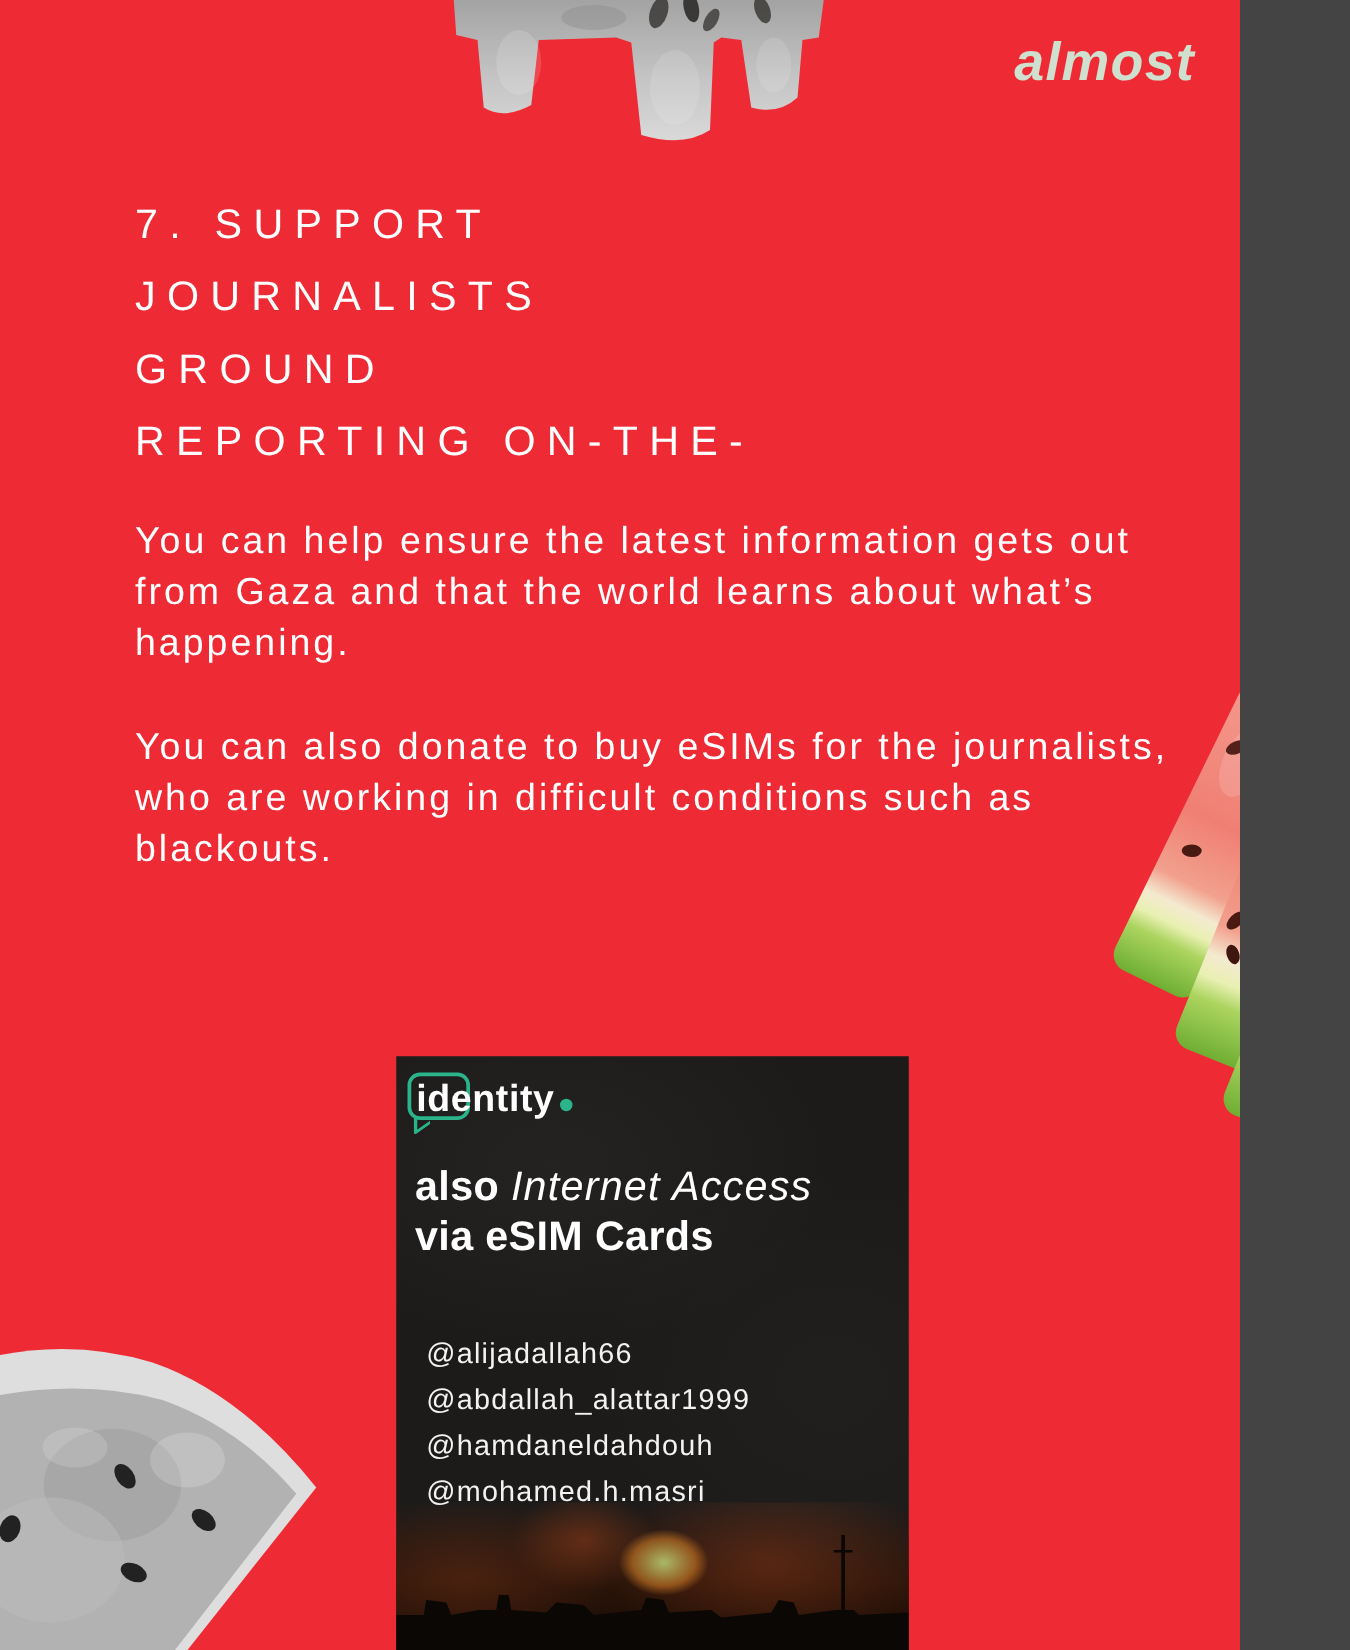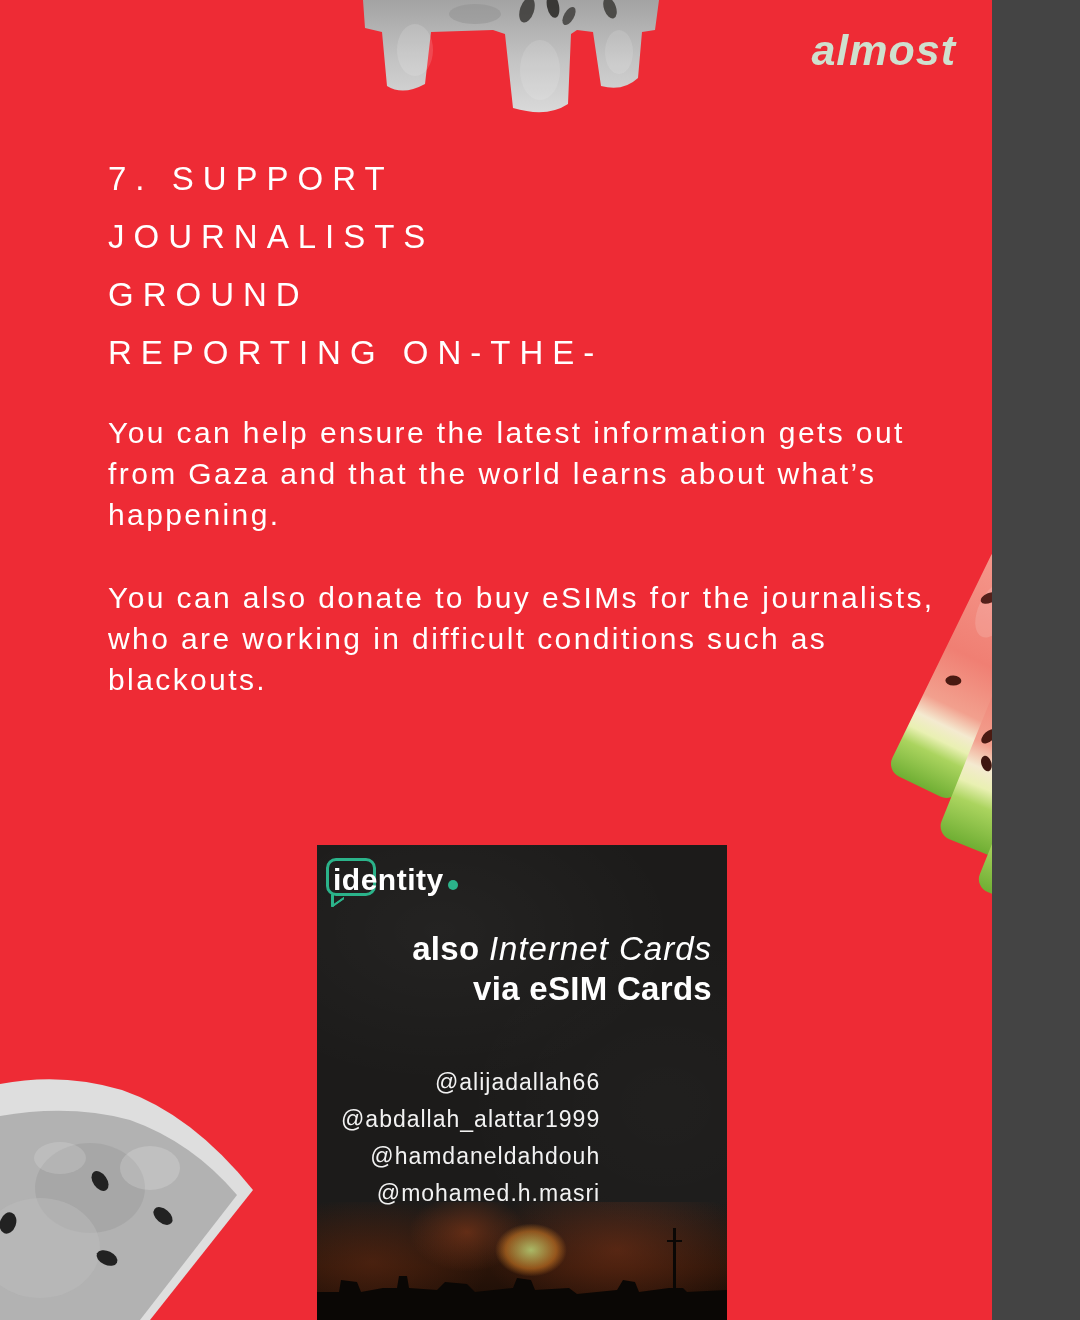--- a/index.html
+++ b/index.html
@@ -41,21 +41,20 @@
   .body-copy p{margin:0 0 42px 0;}
 
   
   .card{
     position:absolute;left:317px;top:845px;width:410px;height:475px;
     background:
       radial-gradient(340px 220px at 30% 18%, rgba(255,255,255,0.035), rgba(0,0,0,0) 70%),
       radial-gradient(300px 260px at 85% 55%, rgba(255,255,255,0.02), rgba(0,0,0,0) 70%),
       var(--card-background);
     overflow:hidden;
-    text-align:right;
   }
   .card-logo{position:absolute;left:16px;top:18px;height:40px;font-size:30px;font-weight:bold;color:#fff;}
   .card-logo .logo-text{position:relative;z-index:2;letter-spacing:0.5px;}
   .logo-bubble{
     position:absolute;left:-7px;top:-5px;width:50px;height:38px;
     border:3px solid var(--accent-teal);border-radius:10px;z-index:1;
   }
   .logo-bubble::after{
     content:"";position:absolute;left:2px;bottom:-11px;width:10px;height:11px;
     border-left:3px solid var(--accent-teal);
@@ -176,21 +175,21 @@
   <div class="card">
 
     <div class="card-logo">
       <span class="logo-bubble"></span>
       <span class="logo-text">identity</span><span class="logo-dot"></span>
     </div>
 
     <div class="card-heading">
       <div>
         <span>also</span>
-        <span class="italic">Internet Cards</span>
+        <span class="italic">Internet Access</span>
       </div>
       <div>via eSIM Cards</div>
     </div>
 
     <div class="handles">
       <div class="handle">@alijadallah66</div>
       <div class="handle">@abdallah_alattar1999</div>
       <div class="handle">@hamdaneldahdouh</div>
       <div class="handle">@mohamed.h.masri</div>
     </div>

